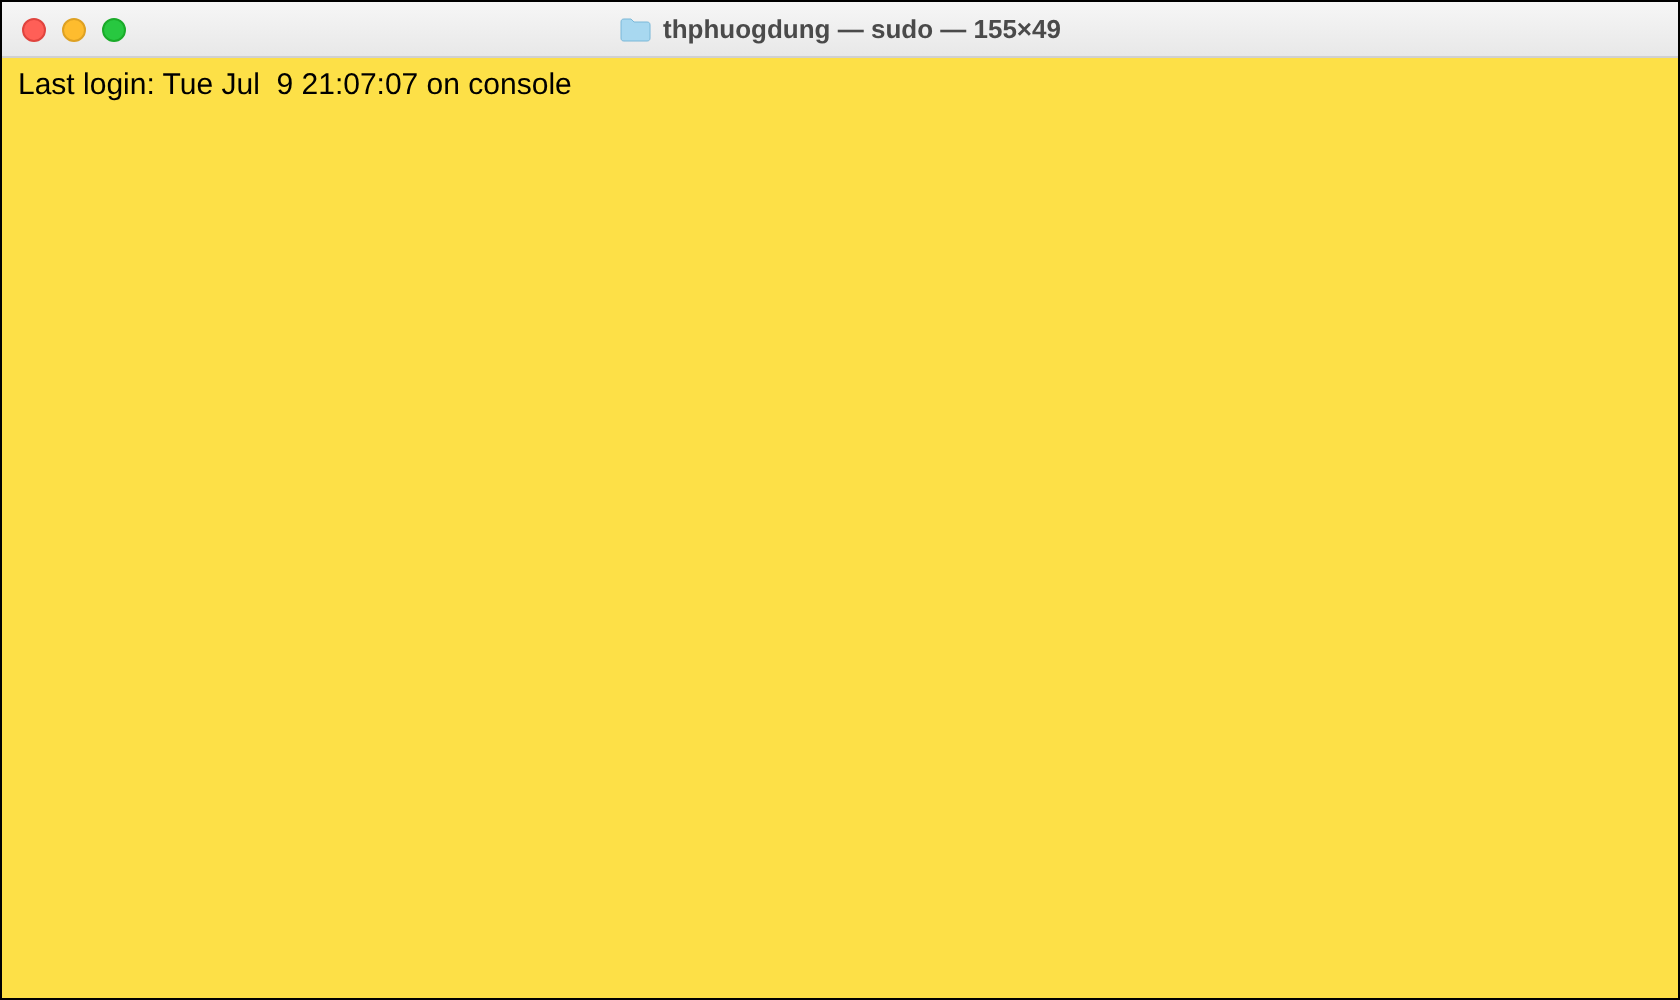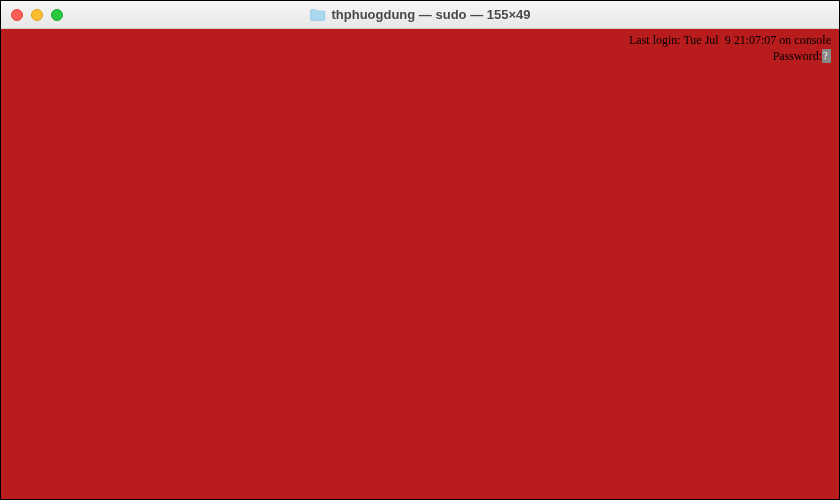--- a/index.html
+++ b/index.html
@@ -11,21 +11,21 @@
       width: 840px;
       height: 500px;
       background: #fff;
       font-family: Menlo, Monaco, "Courier New", monospace;
       overflow: hidden;
     }
     .window {
       width: 100%;
       height: 100%;
       border: 1px solid #000;
-      background: #b91c1c;
+      background: #fde047;
       display: flex;
       flex-direction: column;
     }
     .titlebar {
       height: 28px;
       background: linear-gradient(to bottom, #f6f6f6, #e8e8e8);
       border-bottom: 1px solid #d0d0d0;
       display: flex;
       align-items: center;
       padding: 0 10px;
@@ -60,27 +60,26 @@
       width: 16px;
       height: 12px;
       position: relative;
     }
     .folder-icon svg {
       display: block;
     }
     .terminal-body {
       flex: 1;
       padding: 4px 8px;
-      font-size: 12px;
+      font-size: 15px;
       line-height: 1.3;
       color: #000;
       white-space: pre;
-      font-family: Liberation Serif, serif;
+      font-family: Liberation Sans, sans-serif;
       font-weight: 500;
-      text-align: right;
     }
     .line {
       display: block;
     }
     .cursor-block {
       display: inline-block;
       width: 9px;
       height: 14px;
       background: #888;
       vertical-align: text-bottom;
@@ -108,14 +107,14 @@
     </div>
     <div class="title-center">
       <span class="folder-icon">
         <svg width="16" height="12" viewBox="0 0 16 12">
           <path d="M1 2 C1 1 1.5 0.5 2.5 0.5 L6 0.5 L7.5 2 L14 2 C15 2 15.5 2.5 15.5 3.5 L15.5 10 C15.5 11 15 11.5 14 11.5 L2.5 11.5 C1.5 11.5 1 11 1 10 Z" fill="#a8d8f0" stroke="#7bb8d8" stroke-width="0.5"></path>
         </svg>
       </span>
       <span>thphuogdung — sudo — 155×49</span>
     </div>
   </div>
-  <div class="terminal-body"><span class="line">Last login: Tue Jul  9 21:07:07 on console</span><span class="line"><span>Password:</span><span class="cursor-block"></span></span></div>
+  <div class="terminal-body"><span class="line">Last login: Tue Jul  9 21:07:07 on console</span></div>
 </div>
 
 </body></html>

